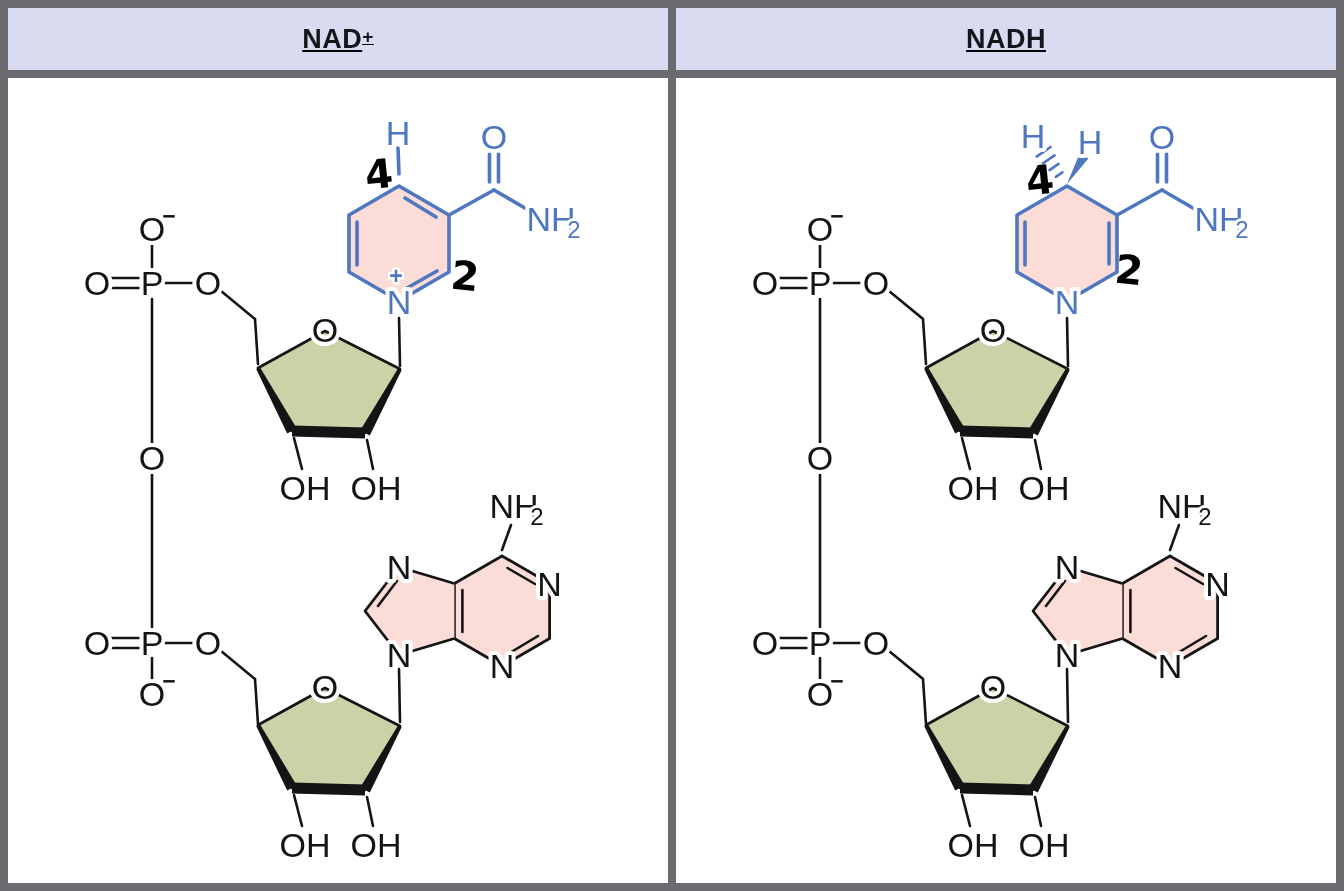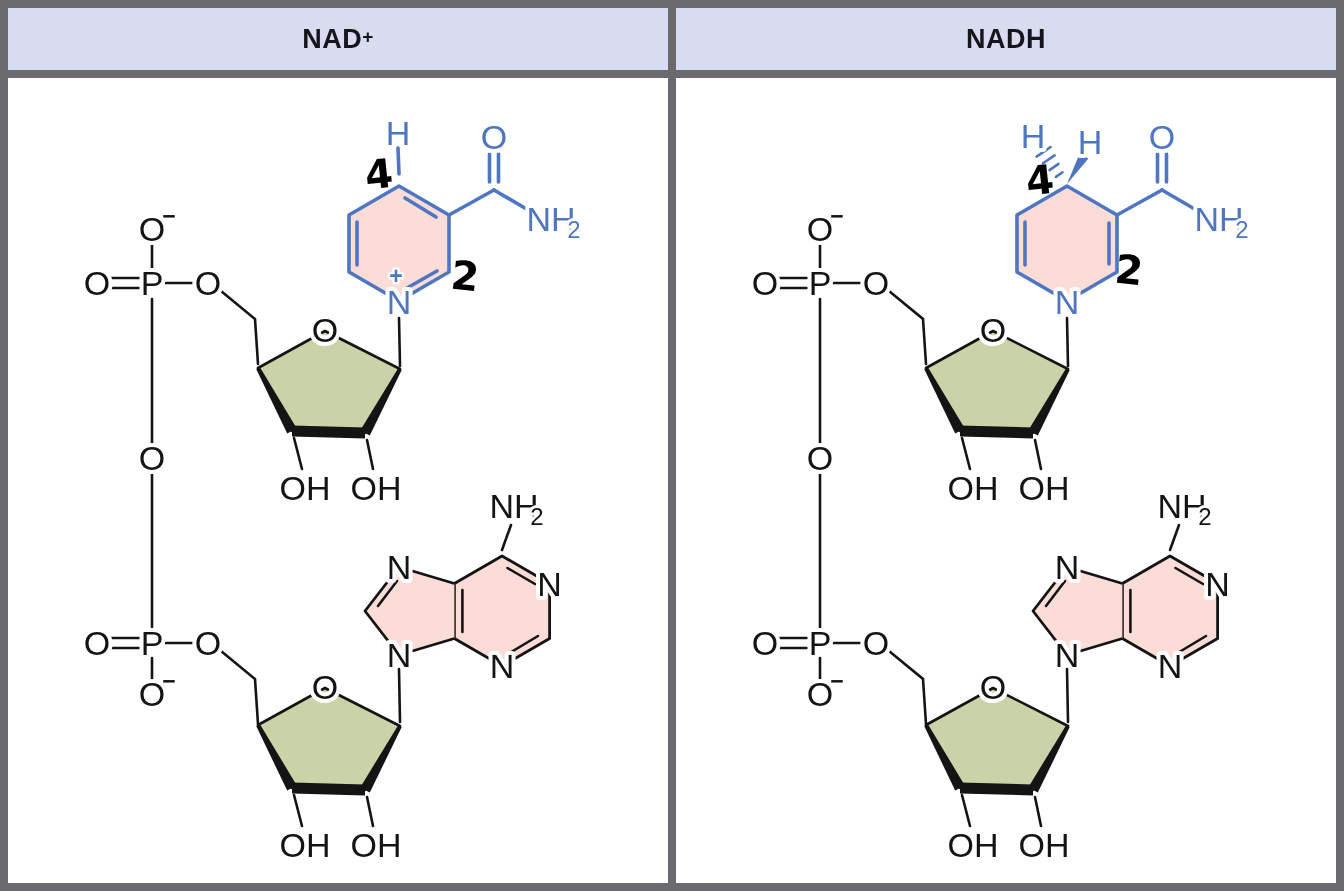--- a/index.html
+++ b/index.html
@@ -1,20 +1,21 @@
 <!DOCTYPE html>
 <html><head>
 <meta charset="utf-8">
 <style>
   html,body{margin:0;padding:0;background:#fff;}
   .frame{
     width:1344px;height:891px;box-sizing:border-box;
     background:#6a6a6f;padding:8px;
     display:grid;grid-template-columns:660px 660px;grid-template-rows:62px 805px;gap:8px;
     font-family:"Liberation Sans",sans-serif;
+    text-decoration:underline;
   }
   .hcell{
     background:#d9dcf1;display:flex;align-items:center;justify-content:center;
     font-size:27px;font-weight:700;color:#15151c;letter-spacing:.5px;
   }
   .hcell sup{font-size:19px;position:relative;top:-2px;font-weight:700;}
   .bcell{background:#ffffff;overflow:hidden;}
   svg{display:block;}
   .defs-svg{position:absolute;width:0;height:0;overflow:hidden;}
 

